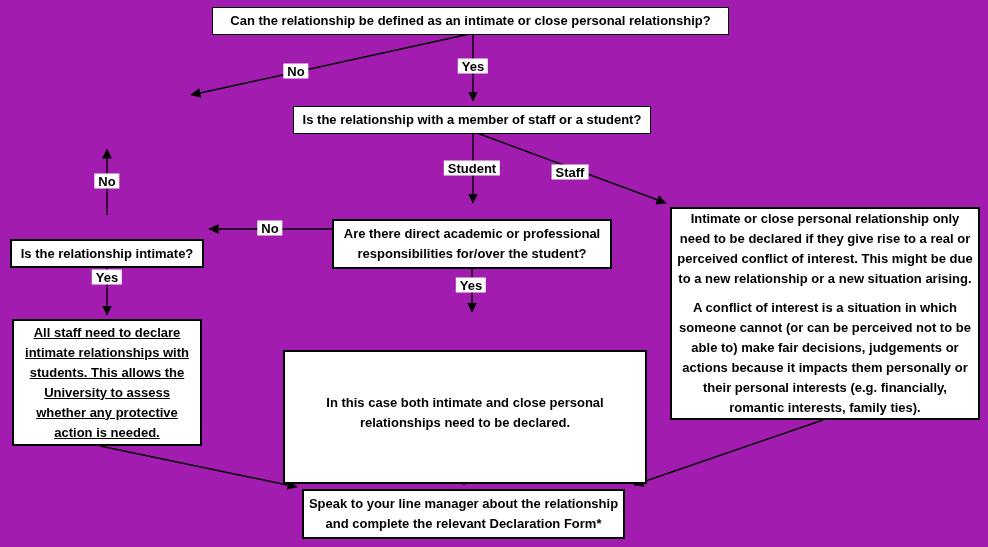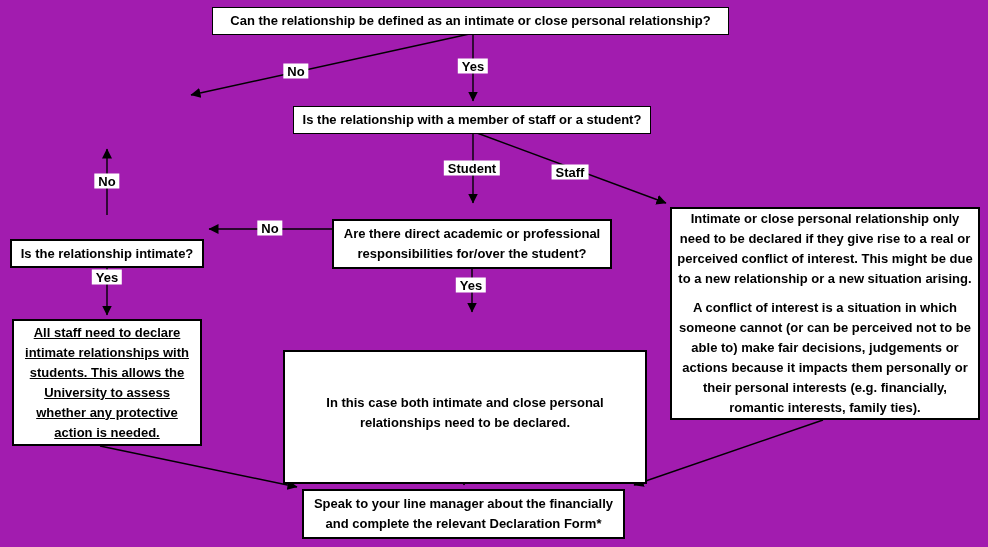--- a/index.html
+++ b/index.html
@@ -78,21 +78,21 @@
 relationships need to be declared.</p>
   </div>
 
   <div class="node" style="left:12px;top:319px;width:190px;height:127px;text-decoration:underline;">All staff need to declare
 intimate relationships with
 students. This allows the
 University to assess
 whether any protective
 action is needed.</div>
 
-  <div class="node" style="left:302px;top:489px;width:323px;height:50px;">Speak to your line manager about the financially
+  <div class="node" style="left:302px;top:489px;width:323px;height:50px;">Speak to your line manager about the relationship
 and complete the relevant Declaration Form*</div>
 
   <span class="edge-label" style="left:296px;top:71px;">No</span>
   <span class="edge-label" style="left:473px;top:66px;">Yes</span>
   <span class="edge-label" style="left:472px;top:168px;text-align:center;">Student</span>
   <span class="edge-label" style="left:570px;top:172px;text-align:right;">Staff</span>
   <span class="edge-label" style="left:107px;top:181px;">No</span>
   <span class="edge-label" style="left:270px;top:228px;">No</span>
   <span class="edge-label" style="left:107px;top:277px;">Yes</span>
   <span class="edge-label" style="left:471px;top:285px;">Yes</span>

